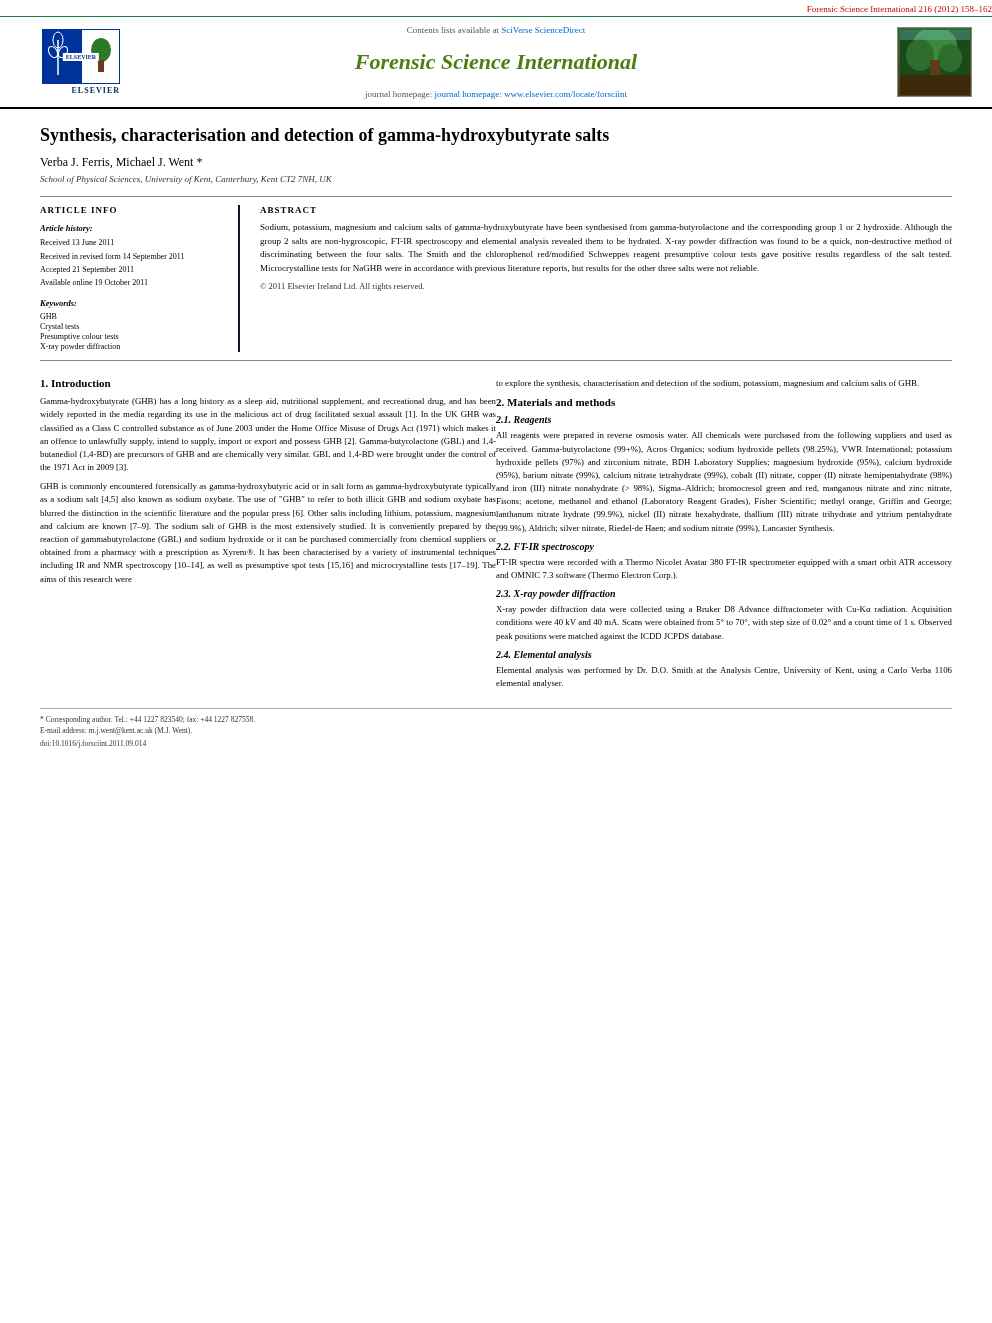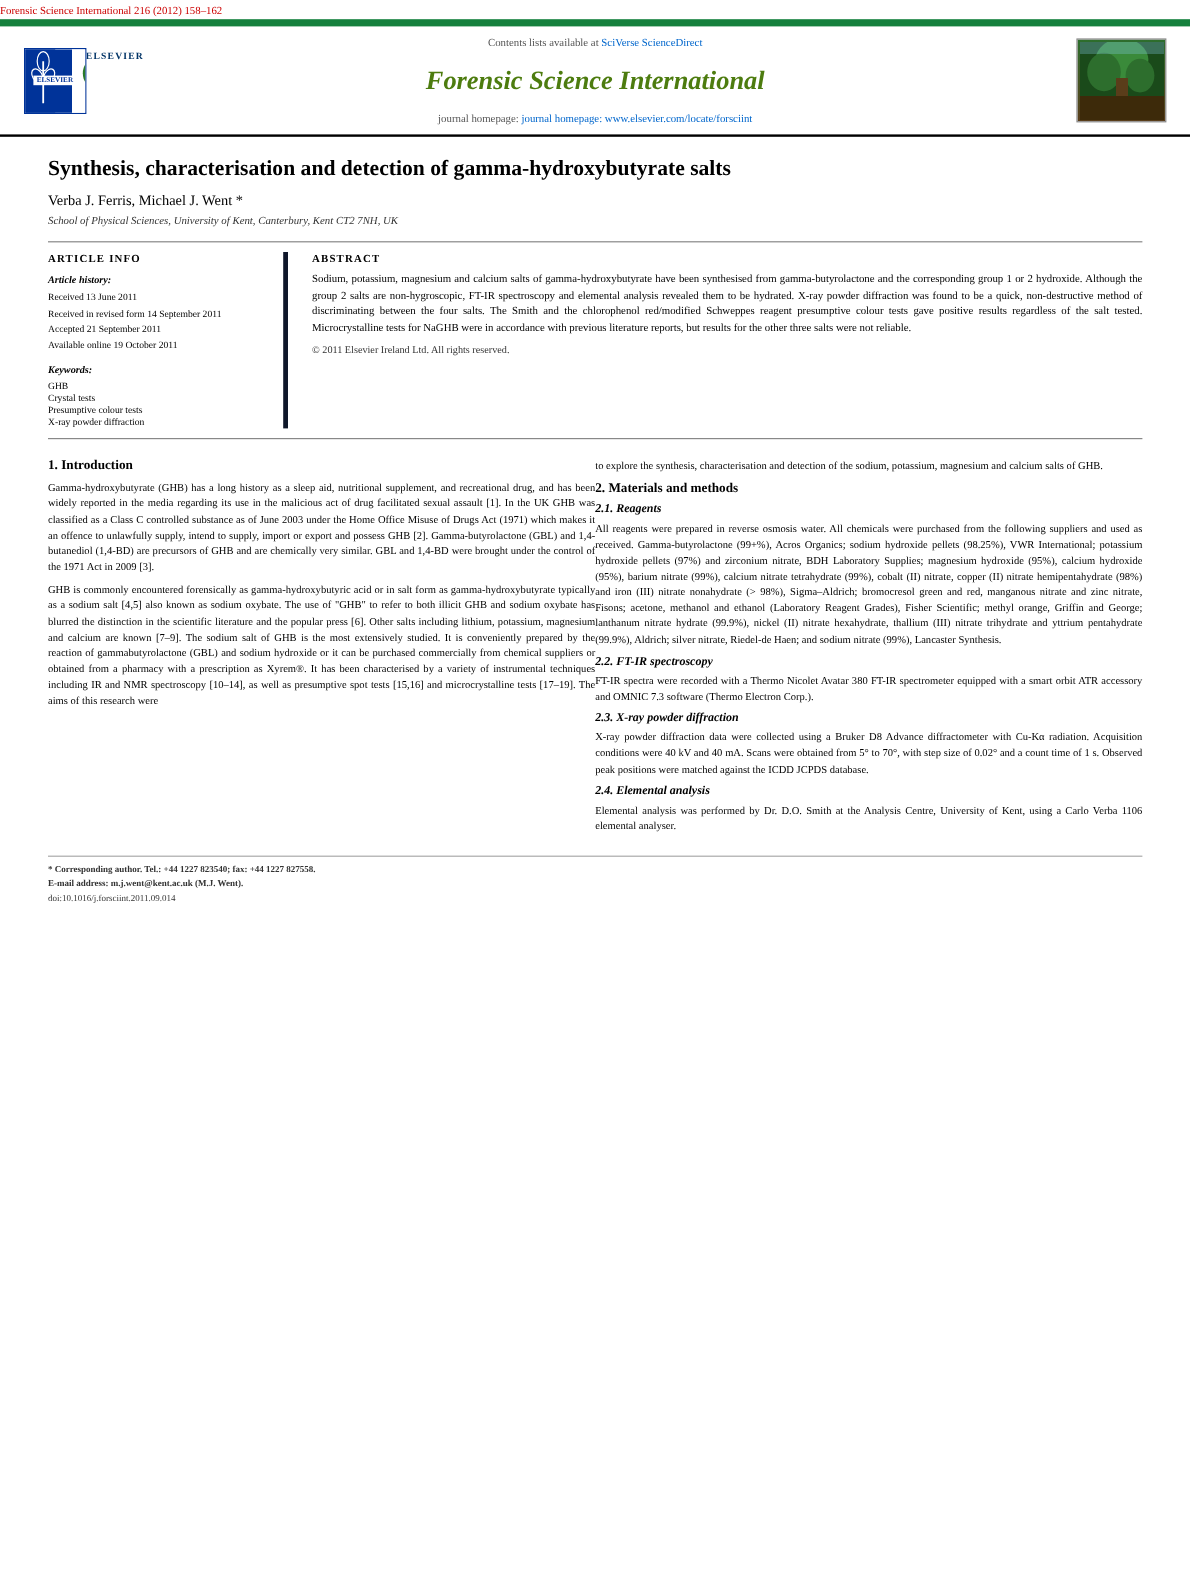--- a/index.html
+++ b/index.html
@@ -7,41 +7,41 @@
       font-family: "Times New Roman", Times, serif;
       background: #fff;
       color: #000;
       font-size: 10px;
       width: 992px;
       min-height: 1323px;
     }
 
     
     .top-bar {
-      text-align: left;
+      text-align: right;
       padding: 4px 0 2px 0;
       font-size: 9px;
       color: #c00;
-      border-bottom: 6px solid #15803d;
+      border-bottom: 1px solid #15803d;
     }
 
     
     .journal-header {
       display: flex;
       align-items: center;
       padding: 8px 20px;
       border-bottom: 2px solid #000;
     }
     .journal-header-left {
       width: 100px;
     }
     .elsevier-logo {
       display: flex;
-      flex-direction: row;
-      align-items: flex-start;
+      flex-direction: column;
+      align-items: flex-end;
       font-size: 8px;
     }
     .elsevier-logo .logo-text {
       color: #003366;
       font-weight: bold;
       font-size: 8px;
       margin-top: 2px;
       letter-spacing: 1px;
     }
     .journal-header-center {
@@ -117,21 +117,21 @@
       display: flex;
       gap: 20px;
       margin-bottom: 16px;
       border-top: 1px solid #888;
       border-bottom: 1px solid #888;
       padding: 8px 0;
     }
     .article-info {
       width: 200px;
       flex-shrink: 0;
-      border-right: 4px solid #0f172a;
+      border-right: 2px solid #0f172a;
       padding-right: 12px;
     }
     .article-info h3 {
       font-size: 9px;
       font-weight: bold;
       letter-spacing: 1px;
       text-transform: uppercase;
       margin-bottom: 8px;
       color: #000;
     }
@@ -198,21 +198,21 @@
     }
 
     
     .article-footer {
       margin-top: 12px;
       border-top: 1px solid #aaa;
       padding-top: 6px;
       font-size: 7.5px;
       color: #333;
     }
-    .footer-note { margin-bottom: 2px; font-weight: bold; }
+    .footer-note { margin-bottom: 2px; }
     .footer-doi { margin-top: 4px; }
 
     
     .elsevier-emblem {
       width: 78px;
       height: 55px;
       background: #fff;
       border: 1.5px solid #003399;
       position: relative;
       overflow: hidden;

